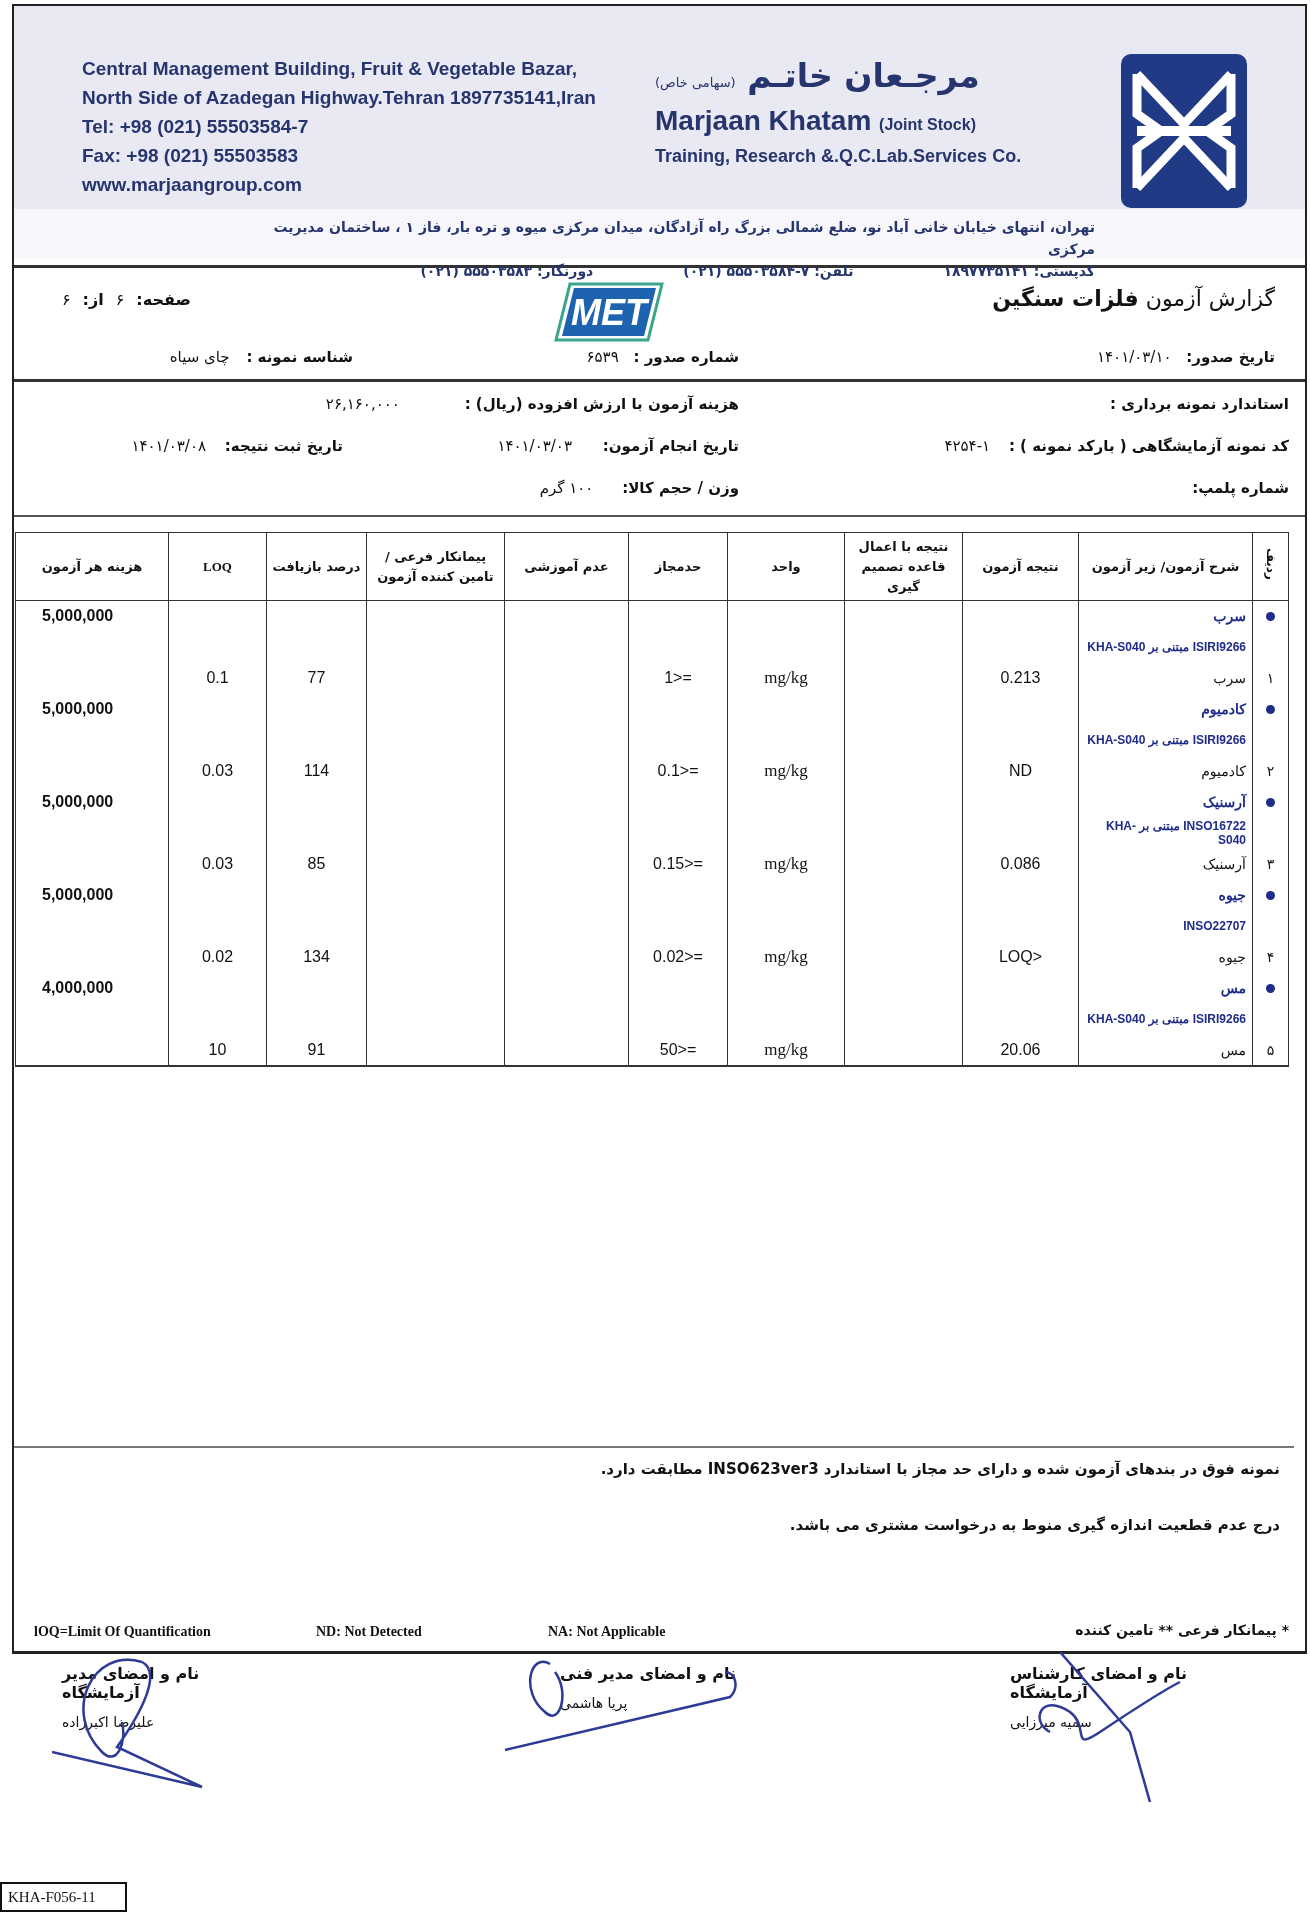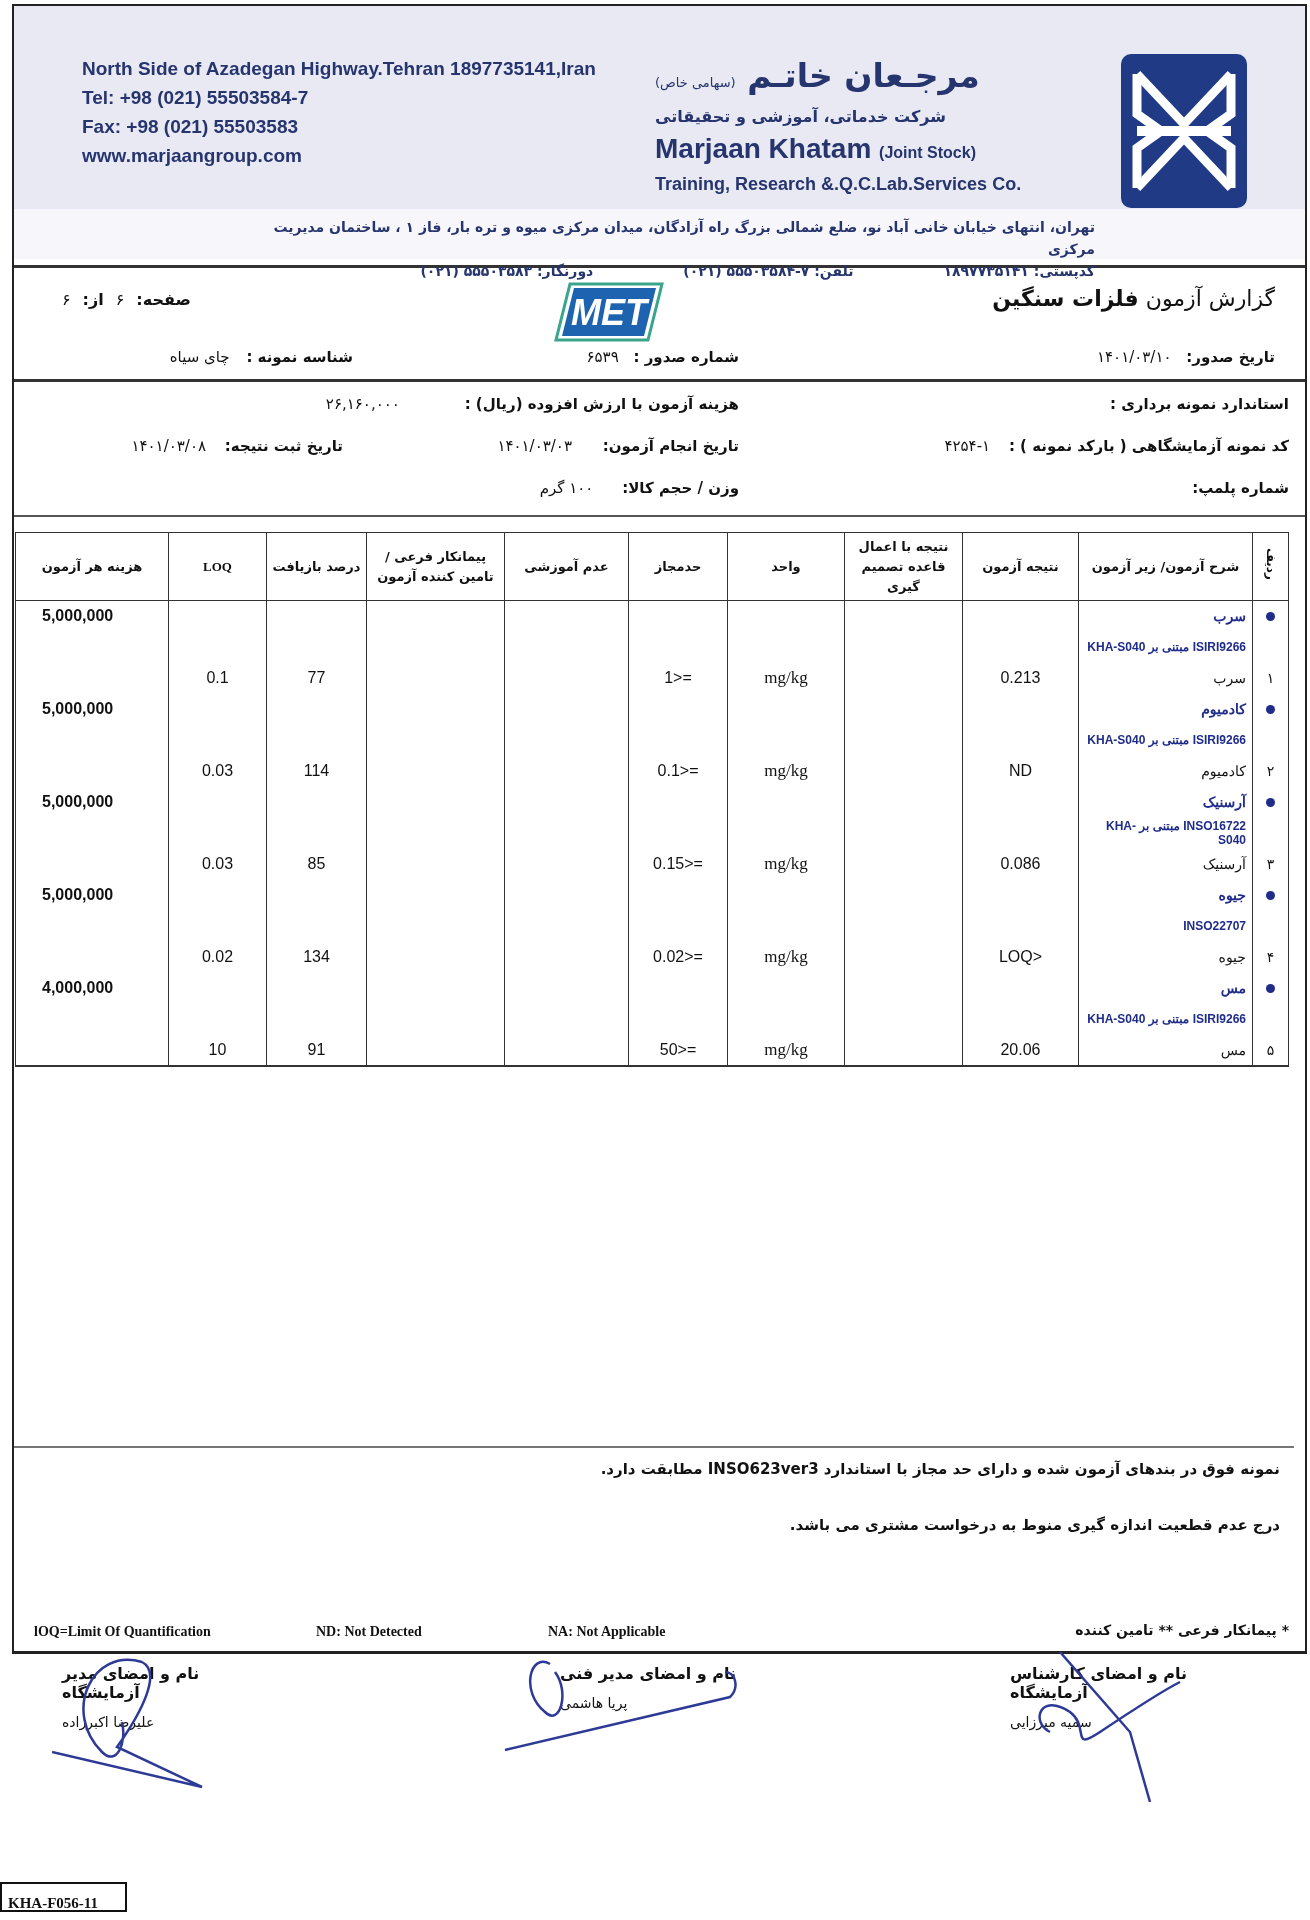--- a/index.html
+++ b/index.html
@@ -62,44 +62,44 @@
   .legend-row { position: absolute; left: 14px; top: 1620px; width: 1291px; height: 34px; border-bottom: 3px solid #222; }
   .legend-item { position: absolute; top: 4px; font-family: "Liberation Serif", serif; font-weight: bold; font-size: 14px; white-space: nowrap; }
   .legend-fa { position: absolute; right: 16px; top: 2px; direction: rtl; font-size: 14px; font-weight: bold; }
 
   
   .sig { position: absolute; top: 1664px; direction: rtl; text-align: left; }
   .sig .title { font-size: 16px; font-weight: bold; }
   .sig .name { font-size: 14px; margin-top: 12px; }
   .sig svg { position: absolute; }
 
-  .form-code { position: absolute; left: 0px; top: 1882px; width: 127px; height: 30px; border: 2.5px solid #111; font-family: "Liberation Serif", serif; font-weight: bold; font-size: 15px; padding: 11px 6px; white-space: nowrap; }
+  .form-code { position: absolute; left: 0px; top: 1882px; width: 127px; height: 30px; border: 2.5px solid #111; font-family: "Liberation Serif", serif; font-weight: normal; font-size: 15px; padding: 5px 6px; white-space: nowrap; }
 </style>
 </head>
 <body>
 
 <div class="page-frame"></div>
 
 <div class="letterhead">
   <div class="lh-band"></div>
   <div class="lh-addr-band"></div>
 
   <div class="lh-en">
+    <div>Central Management Building, Fruit &amp; Vegetable Bazar,</div>
     <div>North Side of Azadegan Highway.Tehran 1897735141,Iran</div>
     <div>Tel: +98 (021) 55503584-7</div>
     <div>Fax: +98 (021) 55503583</div>
     <div>www.marjaangroup.com</div>
   </div>
 
   <div class="lh-company">
     <div class="lh-fa-name">
       <span>مرجـعان خاتـم</span>
       <small>(سهامی خاص)</small>
     </div>
-    <div class="lh-fa-sub">شرکت خدماتی، آموزشی و تحقیقاتی</div>
     <div class="lh-en-name">
       <span>Marjaan Khatam</span>
       <small>(Joint Stock)</small>
     </div>
     <div class="lh-en-sub">Training, Research &amp;.Q.C.Lab.Services Co.</div>
   </div>
 
   <div class="lh-logo">
     <svg width="126" height="154" viewBox="0 0 126 154">
       <g fill="none" stroke="#ffffff" stroke-width="9" stroke-linejoin="miter">

